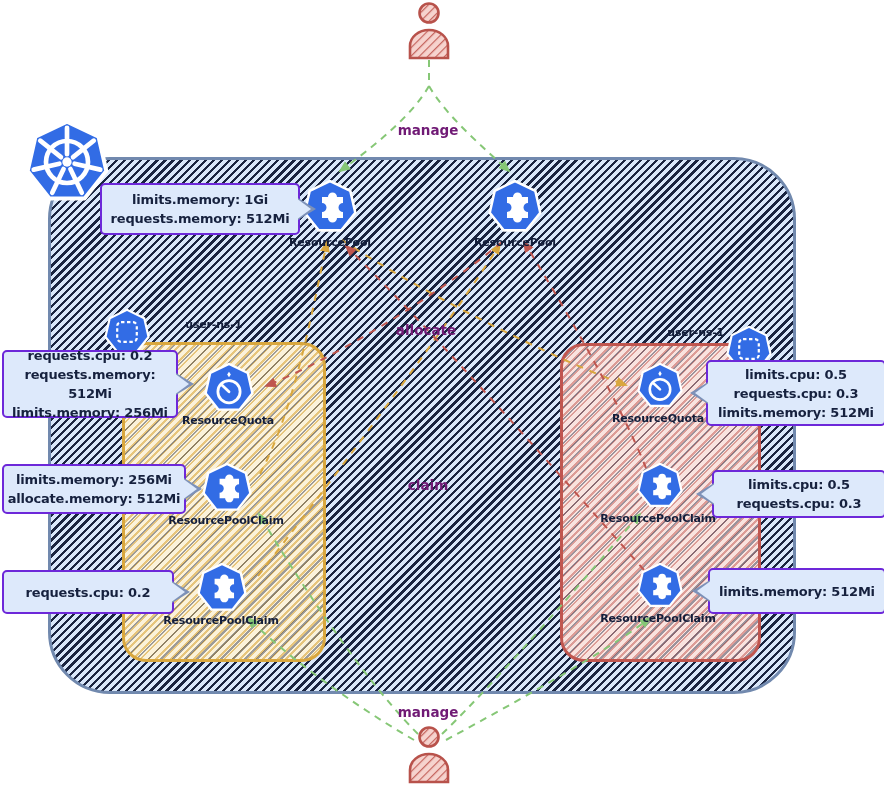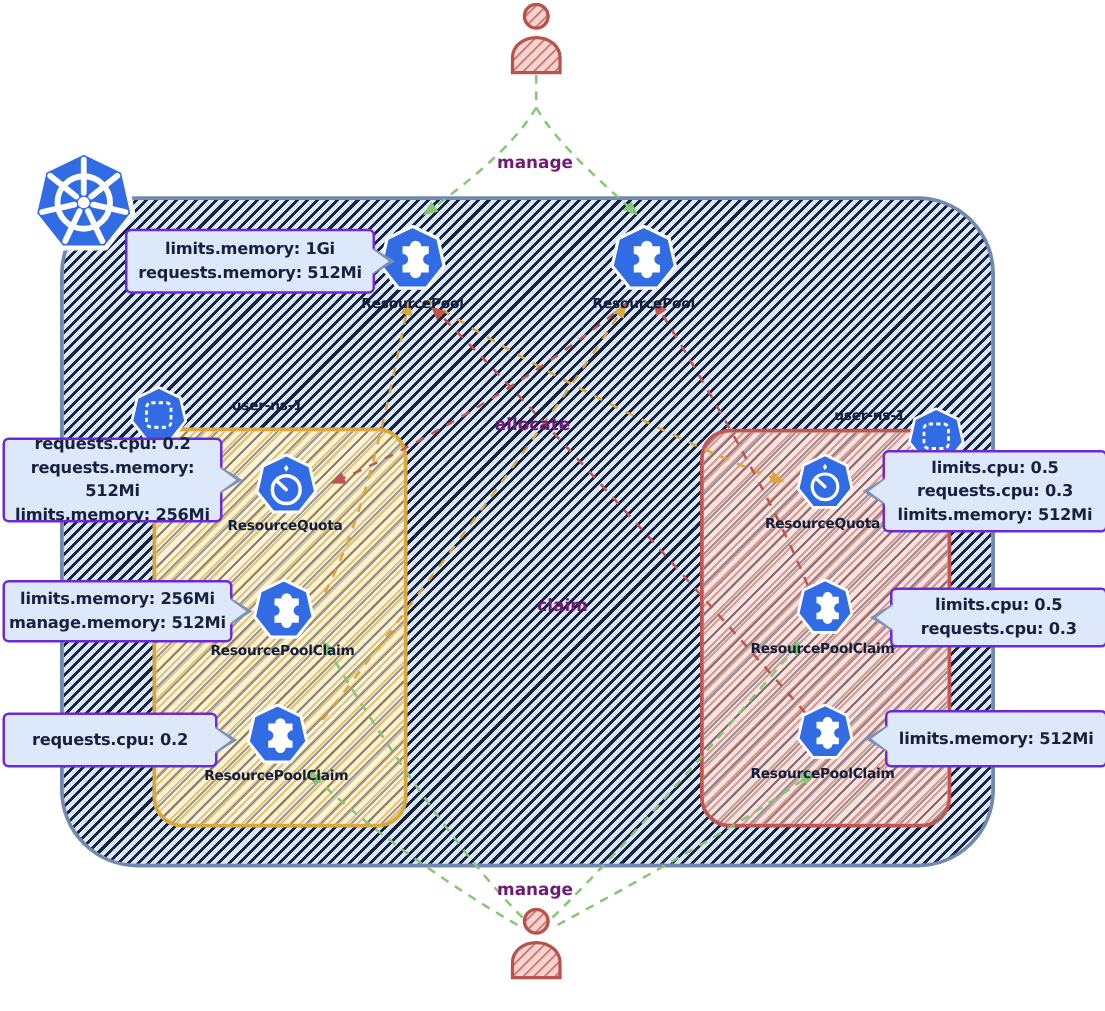--- a/index.html
+++ b/index.html
@@ -173,21 +173,21 @@
 
   <div class="callout" style="left:2px;top:350px;width:172px;height:64px">
     <span>requests.cpu: 0.2</span>
     <span>requests.memory: 512Mi</span>
     <span>limits.memory: 256Mi</span>
     <i class="tail tail-right-b"></i>
       <i class="tail tail-right-f"></i>
   </div>
   <div class="callout" style="left:2px;top:464px;width:180px;height:46px">
     <span>limits.memory: 256Mi</span>
-    <span>manage.memory: 512Mi</span>
+    <span>allocate.memory: 512Mi</span>
     <i class="tail tail-right-b"></i>
       <i class="tail tail-right-f"></i>
   </div>
   <div class="callout" style="left:2px;top:570px;width:168px;height:40px">
     <span>requests.cpu: 0.2</span>
     <i class="tail tail-right-b"></i>
       <i class="tail tail-right-f"></i>
   </div>
 
   <svg class="hicon" style="left:637px;top:363px" width="46" height="46" viewBox="0 0 54 54">
@@ -218,16 +218,16 @@
     <span>requests.cpu: 0.3</span>
     <i class="tail tail-left-b"></i>
       <i class="tail tail-left-f"></i>
   </div>
   <div class="callout" style="left:708px;top:568px;width:174px;height:42px">
     <span>limits.memory: 512Mi</span>
     <i class="tail tail-left-b"></i>
       <i class="tail tail-left-f"></i>
   </div>
 
-  <div class="edge-label" style="left:390px;top:332px;width:72px">allocate</div>
-  <div class="edge-label" style="left:424px;top:477px;width:52px">claim</div>
+  <div class="edge-label" style="left:390px;top:322px;width:72px">allocate</div>
+  <div class="edge-label" style="left:402px;top:477px;width:52px">claim</div>
 
 </div>
 
 </body></html>

